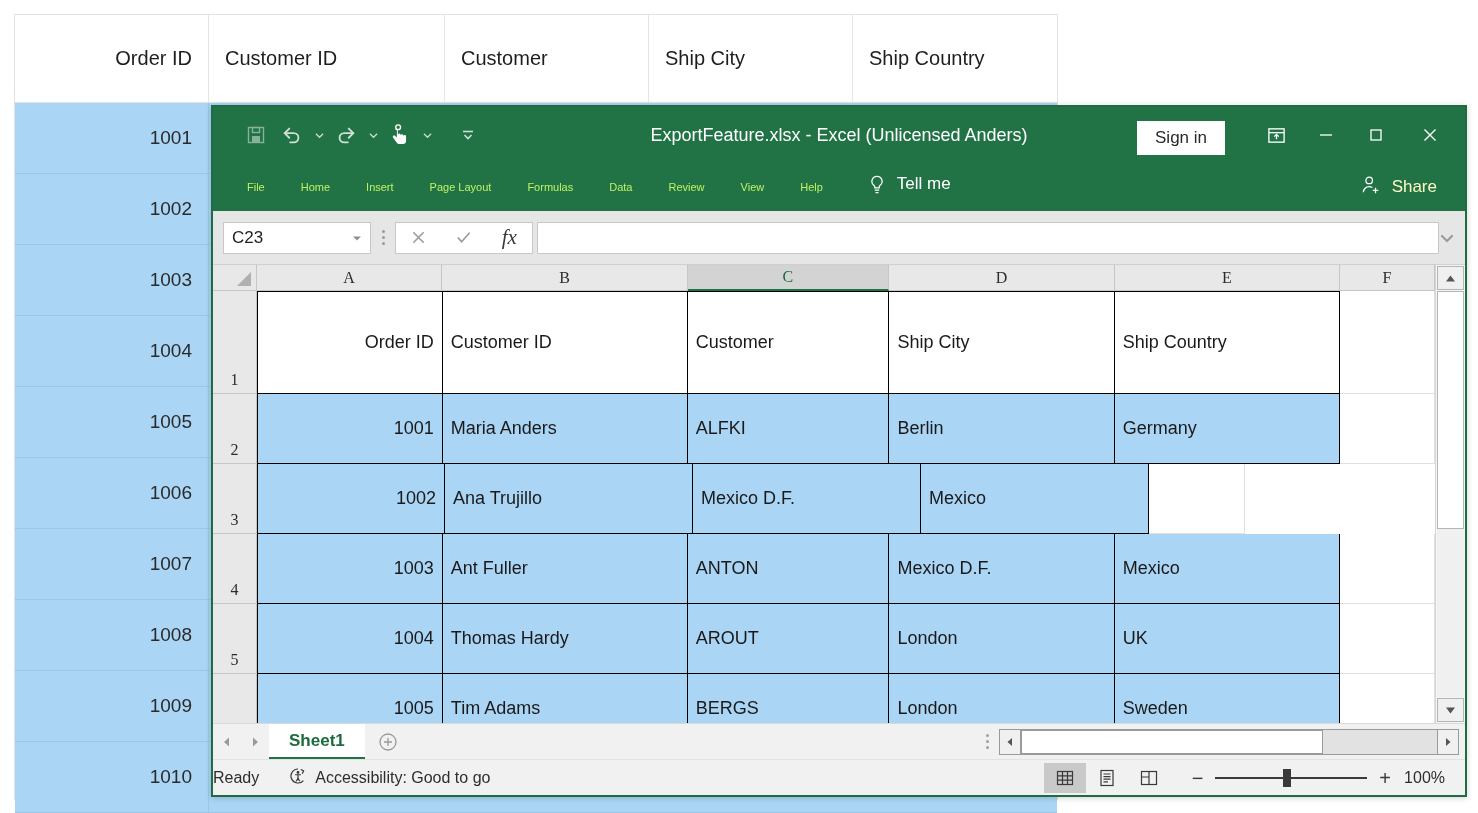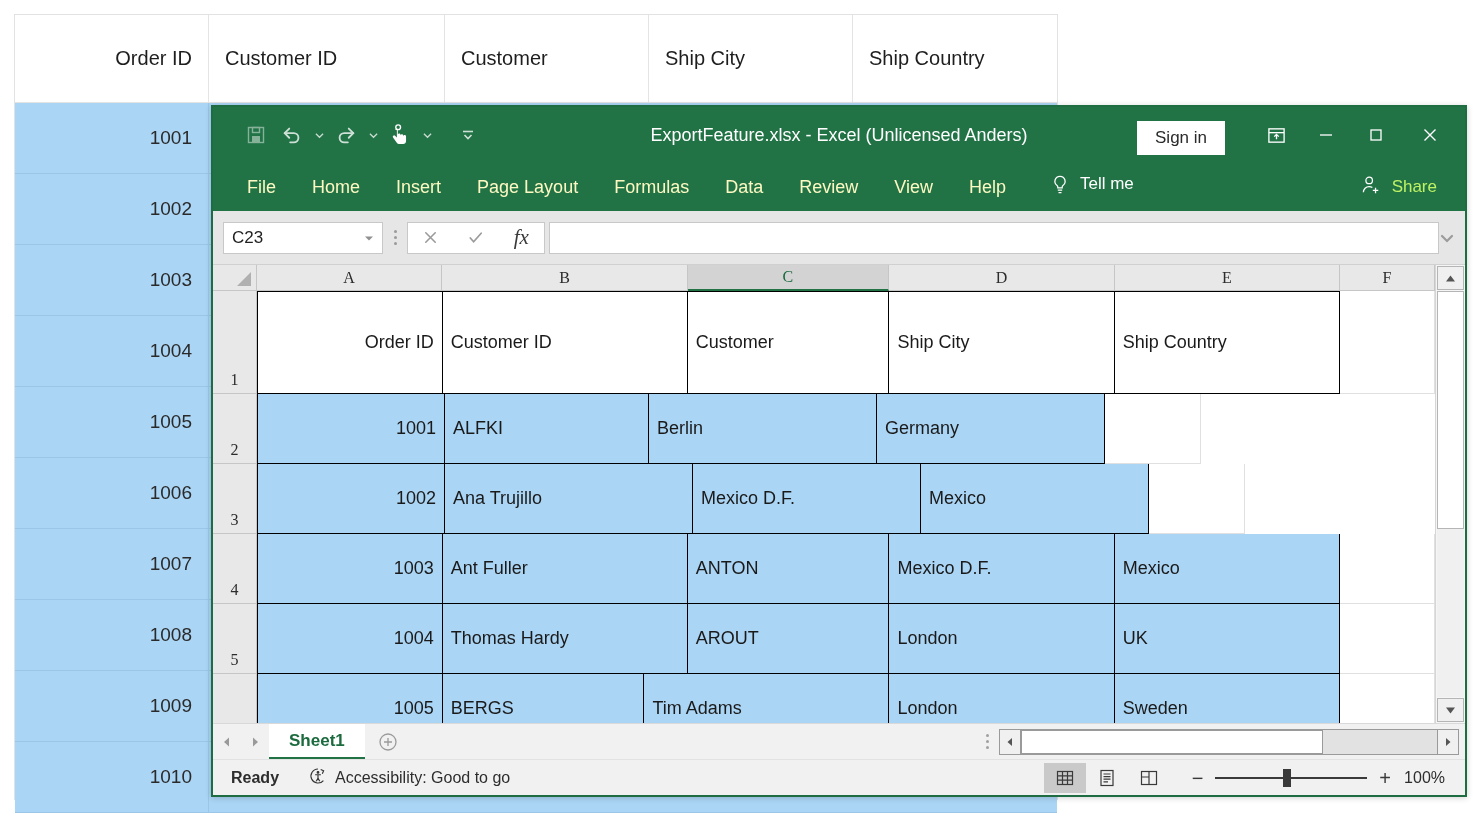--- a/index.html
+++ b/index.html
@@ -92,44 +92,44 @@
   .win-btn.wide { width: 54px; }
 
   
   .ribbon-tabs {
     height: 48px; background: #217346;
     display: flex; align-items: center;
     padding-left: 16px; flex: none;
     position: relative;
   }
   .rtab {
-    color: #fef9c3; font-size: 18px;
+    color: #bef264; font-size: 11px;
     padding: 6px 18px; cursor: pointer;
     white-space: nowrap;
   }
   .tellme {
     display: flex; align-items: flex-start; gap: 10px;
     color: #ffffff; font-size: 17px;
     margin-left: 26px; cursor: pointer;
   }
   .share {
     margin-left: auto; margin-right: 28px;
     display: flex; align-items: center; gap: 10px;
-    color: #bef264; font-size: 17px; cursor: pointer;
+    color: #fef9c3; font-size: 17px; cursor: pointer;
   }
 
   
   .formula-bar {
     height: 54px; background: #e6e6e6;
     display: flex; align-items: center;
     padding: 0 10px; gap: 0; flex: none;
     border-bottom: 1px solid #d0d0d0;
   }
   .namebox {
-    width: 160px; height: 32px;
+    width: 148px; height: 32px;
     background: #ffffff; border: 1px solid #c8c8c8;
     display: flex; align-items: center;
     padding: 0 8px; font-size: 17px; color: #1f1f1f;
   }
   .namebox span.nb-val { flex: 1; }
   .namebox .nb-caret { opacity: 0.65; }
   .vdots {
     width: 24px; height: 32px;
     display: flex; align-items: center; justify-content: center;
     color: #9a9a9a; font-size: 15px; letter-spacing: 0;
@@ -257,21 +257,21 @@
   .h-track { flex: 1; height: 26px; background: #e2e2e2; border-top: 1px solid #9a9a9a; border-bottom: 1px solid #9a9a9a; position: relative; }
   .h-thumb { position: absolute; left: 0; top: 0; bottom: 0; width: 302px; background: #ffffff; border: 1px solid #9a9a9a; cursor: pointer; }
 
   
   .statusbar {
     height: 36px; background: #f1f1f1; flex: none;
     display: flex; align-items: center;
     border-top: 1px solid #e2e2e2;
     font-size: 16px; color: #2d2d2d;
   }
-  .st-ready { padding-left: 18px; font-weight: bold; }
+  .st-ready { padding-left: 0; }
   .st-a11y { display: flex; align-items: center; gap: 8px; margin-left: 30px; }
   .st-spacer { flex: 1; }
   .viewbtns { display: flex; align-items: center; gap: 0; }
   .vbtn {
     width: 42px; height: 30px; display: flex; align-items: center; justify-content: center;
     color: #404040; cursor: pointer;
   }
   .vbtn.active { background: #c9c9c9; }
   .zoomwrap { display: flex; align-items: center; gap: 12px; padding: 0 16px 0 22px; }
   .zbtn { color: #3a3a3a; cursor: pointer; font-size: 20px; line-height: 1; user-select: none; }
@@ -541,20 +541,21 @@
               <div class="xcell ca right">Order ID</div>
               <div class="xcell cb">Customer ID</div>
               <div class="xcell cc">Customer</div>
               <div class="xcell cd">Ship City</div>
               <div class="xcell ce">Ship Country</div>
               <div class="xcell cf empty"></div>
             </div>
 
             <div class="xrow data" style="height:70px">
               <div class="xcell ca right">1001</div>
+              <div class="xcell cb">Maria Anders</div>
               <div class="xcell cc">ALFKI</div>
               <div class="xcell cd">Berlin</div>
               <div class="xcell ce">Germany</div>
               <div class="xcell cf empty"></div>
             </div>
 
             <div class="xrow data" style="height:70px">
               <div class="xcell ca right">1002</div>
               <div class="xcell cb">Ana Trujillo</div>
               <div class="xcell cd">Mexico D.F.</div>
@@ -575,22 +576,22 @@
               <div class="xcell ca right">1004</div>
               <div class="xcell cb">Thomas Hardy</div>
               <div class="xcell cc">AROUT</div>
               <div class="xcell cd">London</div>
               <div class="xcell ce">UK</div>
               <div class="xcell cf empty"></div>
             </div>
 
             <div class="xrow data" style="height:70px">
               <div class="xcell ca right">1005</div>
+              <div class="xcell cb">Tim Adams</div>
               <div class="xcell cc">BERGS</div>
-              <div class="xcell cb">Tim Adams</div>
               <div class="xcell cd">London</div>
               <div class="xcell ce">Sweden</div>
               <div class="xcell cf empty"></div>
             </div>
           </div>
         </div>
       </div>
 
       <div class="vscroll">
         <div class="sc-arrow">

